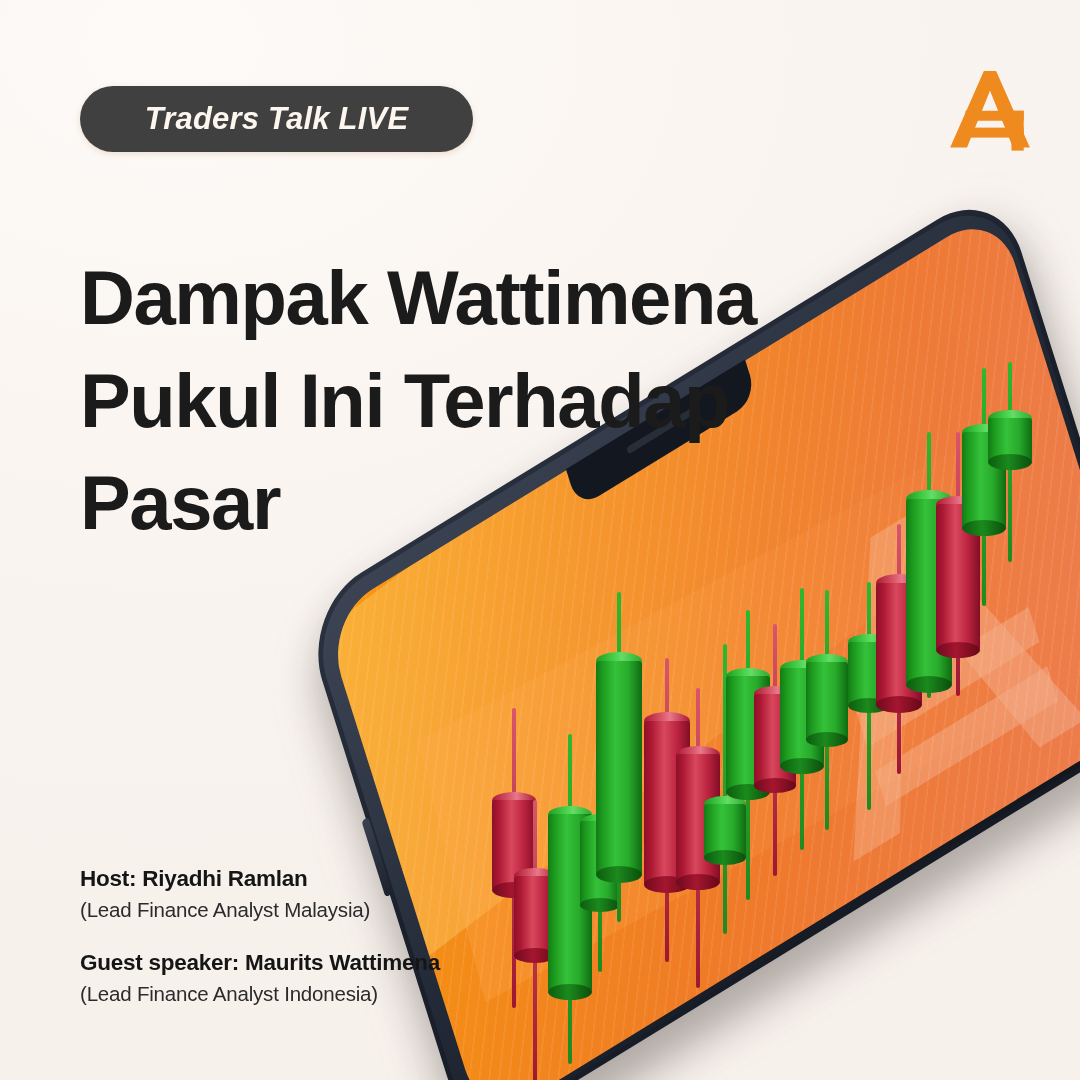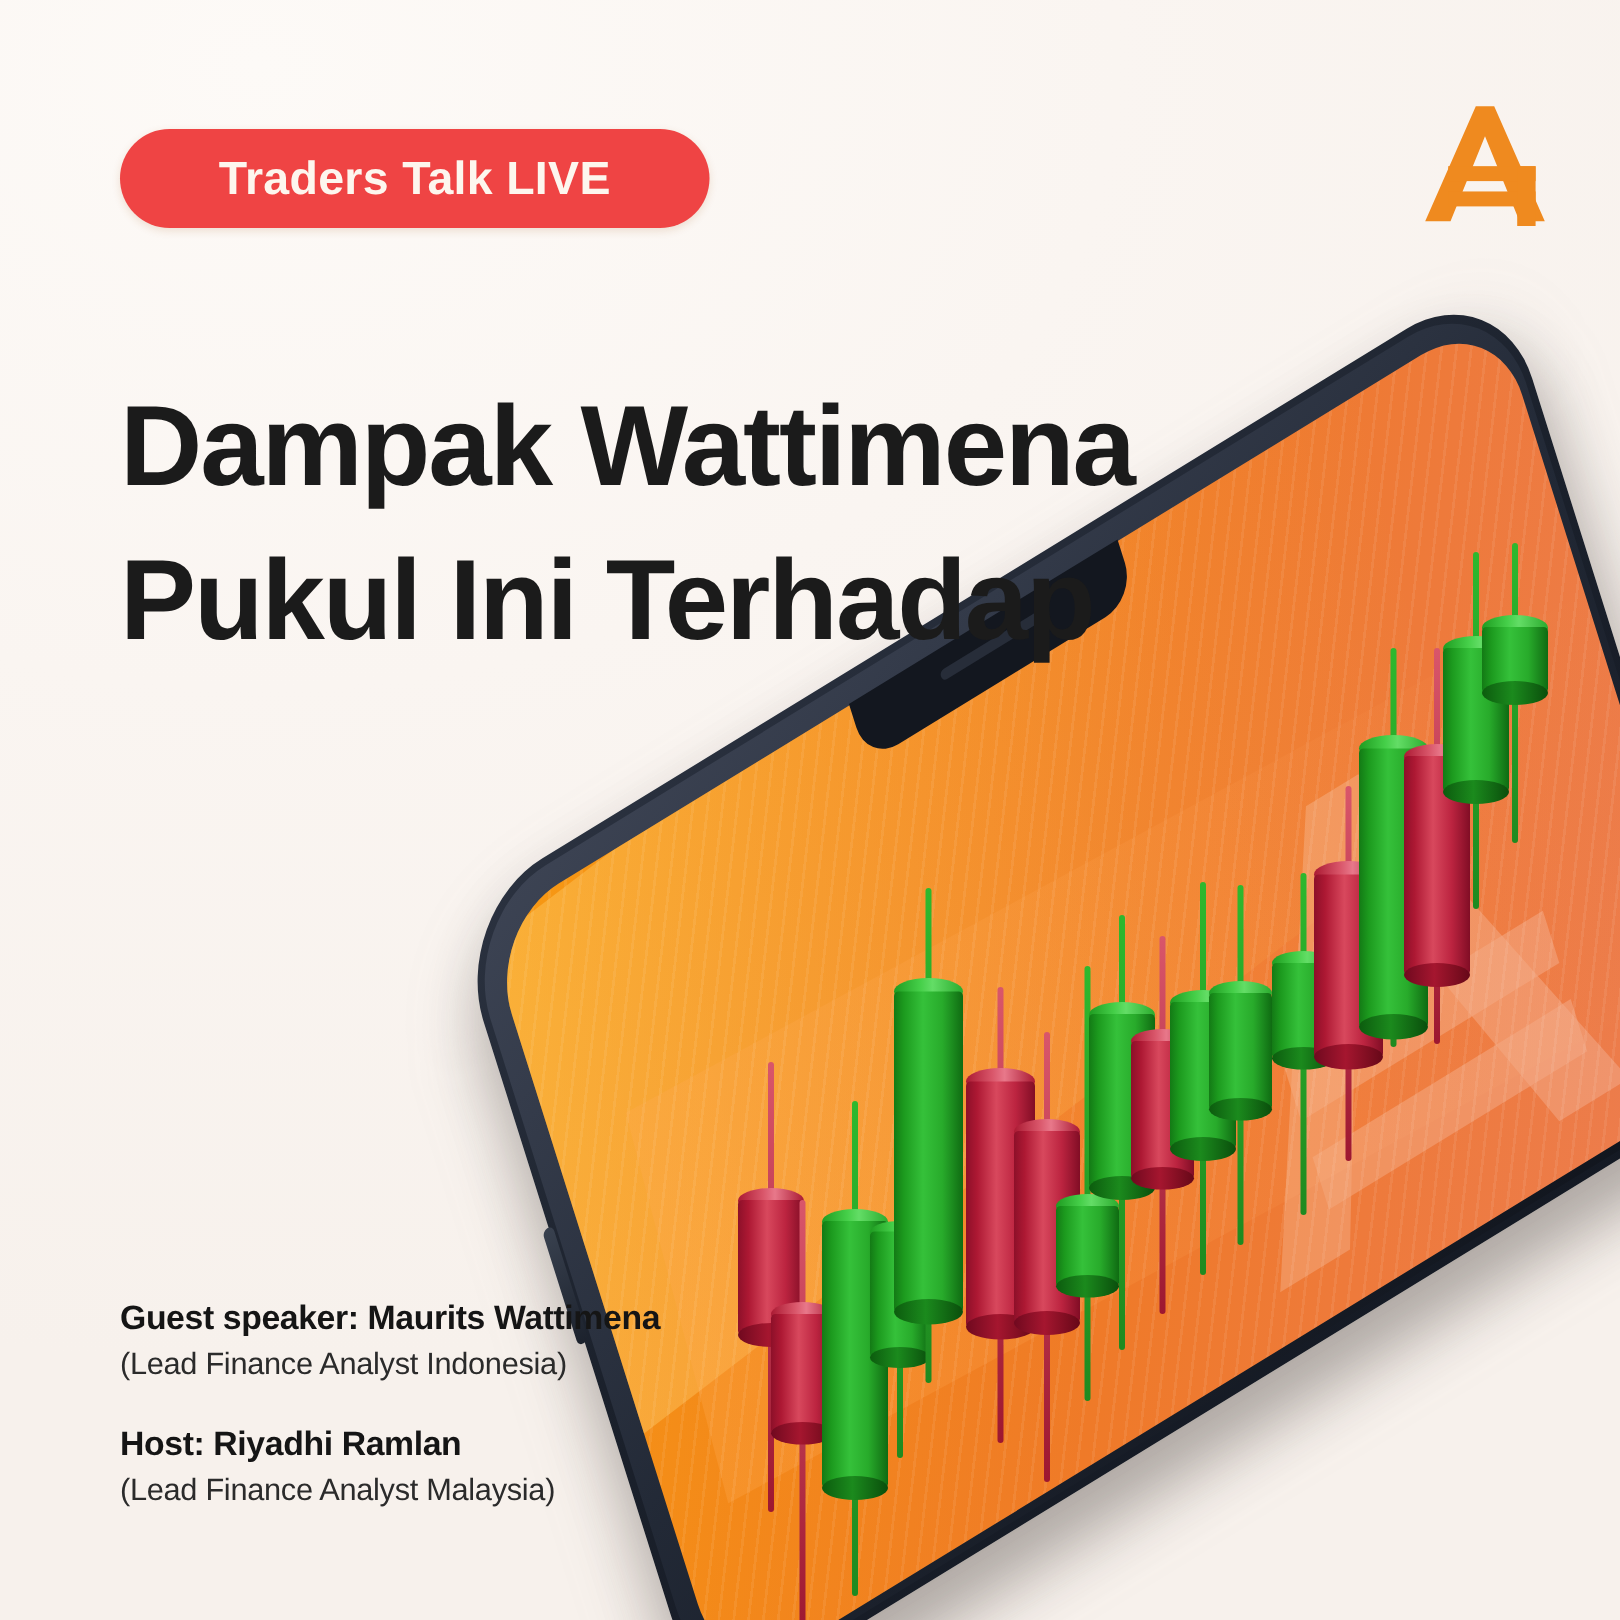--- a/index.html
+++ b/index.html
@@ -13,23 +13,24 @@
 
   
   .bg-wash{position:absolute;inset:0;
     background:
       radial-gradient(110% 80% at 16% 4%, #fdfaf7 0%, #faf5f1 48%, #f7f1ec 100%);
   }
 
   
   .badge{
     position:absolute;left:80px;top:86px;width:393px;height:66px;
-    background:#ef4444;border-radius:33px;
+    background:#404040;border-radius:33px;
     display:flex;align-items:center;justify-content:center;
     box-shadow:0 2px 6px rgba(160,90,25,.16);
+    font-style:italic;
   }
   .badge-label{
     color:#fdf6ee;font-size:31px;font-weight:bold;letter-spacing:.2px;
     font-family:"Liberation Sans", sans-serif;white-space:nowrap;
   }
 
   
   .headline{
     position:absolute;left:80px;top:196px;width:720px;
     color:#1b1b1b;font-weight:bold;font-size:76px;line-height:1.35;
@@ -320,27 +321,28 @@
   <svg class="logo" viewBox="0 0 120 110">
     <path d="M52 4 L68 4 L112 104 L90 104 L60 30 L30 104 L8 104 Z" fill="#ef8a1f"></path>
     <rect x="28" y="56" width="76" height="13" fill="#ef8a1f"></rect>
     <rect x="28" y="78" width="76" height="13" fill="#ef8a1f"></rect>
     <path d="M88 56 L104 56 L104 108 L88 108 Z" fill="#ef8a1f"></path>
   </svg>
 
   <h1 class="headline">
     <span class="ln">Dampak Wattimena</span>
     <span class="ln">Pukul Ini Terhadap</span>
+    <span class="ln">Pasar</span>
   </h1>
 
 
   <div class="credits">
+    <div class="cred-block">
+      <div class="cred-name">Host: Riyadhi Ramlan</div>
+      <div class="cred-role">(Lead Finance Analyst Malaysia)</div>
+    </div>
     <div class="cred-block">
       <div class="cred-name">Guest speaker: Maurits Wattimena</div>
       <div class="cred-role">(Lead Finance Analyst Indonesia)</div>
     </div>
-    <div class="cred-block">
-      <div class="cred-name">Host: Riyadhi Ramlan</div>
-      <div class="cred-role">(Lead Finance Analyst Malaysia)</div>
-    </div>
   </div>
 
 </div>
 
 </body></html>

